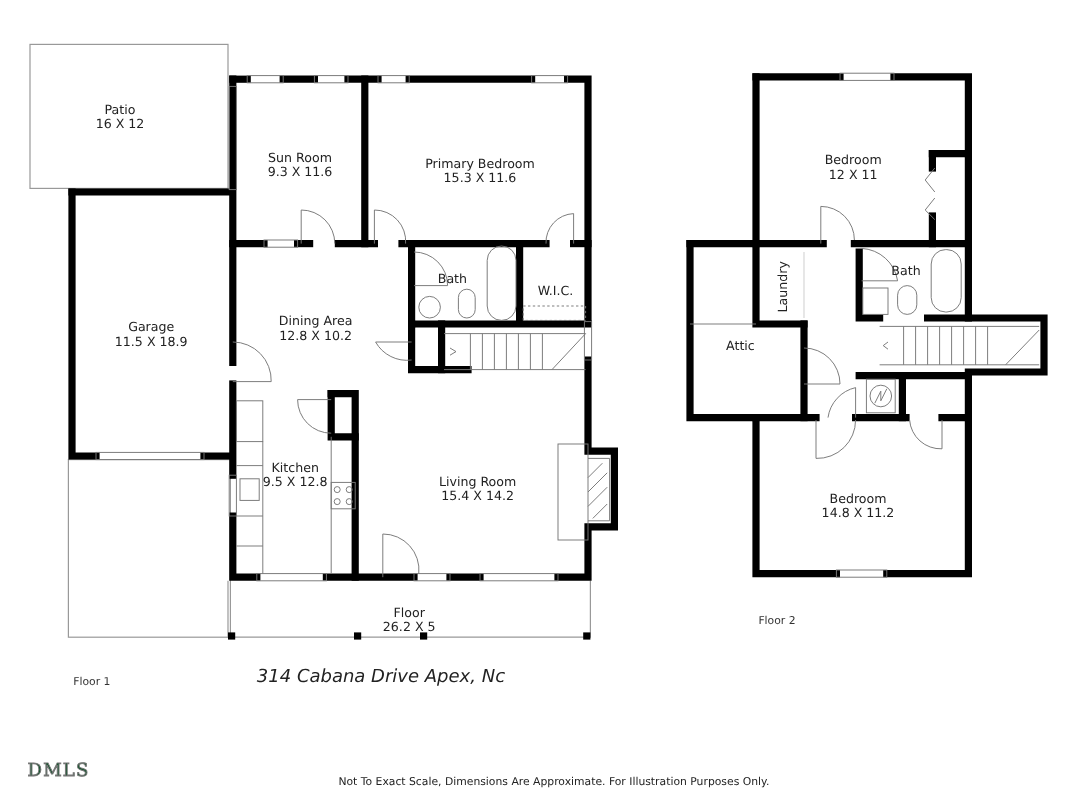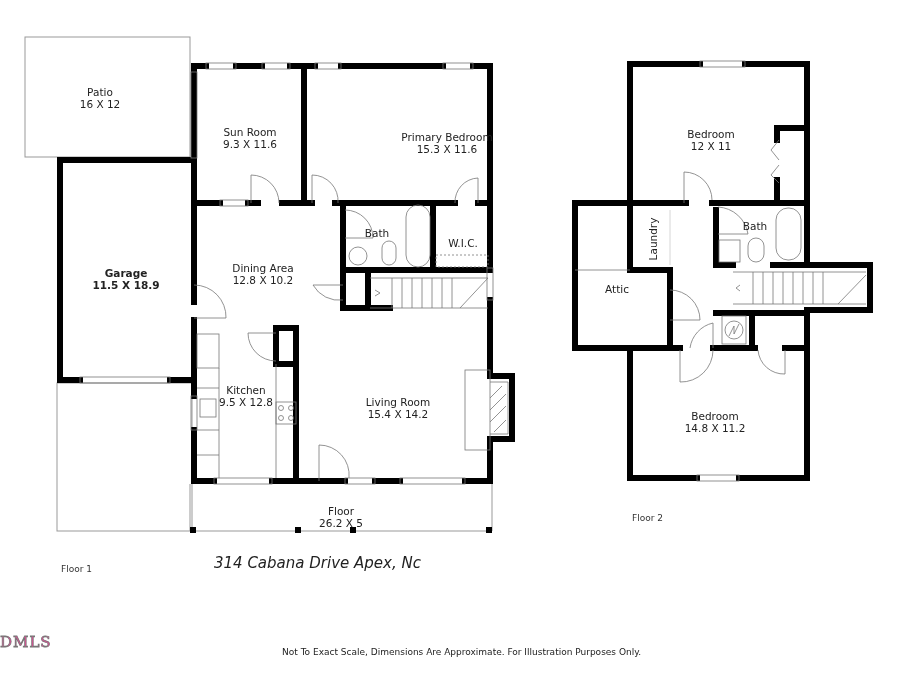--- a/index.html
+++ b/index.html
@@ -3,21 +3,21 @@
 <meta charset="utf-8">
 <style>
   html, body { margin:0; padding:0; background:#ffffff; }
   body { width:900px; height:675px; position:relative; overflow:hidden; font-family:"DejaVu Sans", sans-serif; color:#222; }
   #plan { position:absolute; left:0; top:0; }
   .lbl { position:absolute; font-size:10.5px; line-height:12px; text-align:center; color:#222; white-space:nowrap; transform:translate(-50%,0); }
   .lbl span { display:block; }
   .caption { position:absolute; font-size:9px; color:#333; white-space:nowrap; }
   .addr { position:absolute; font-size:15px; color:#222; white-space:nowrap;font-style:italic; }
   .disc { position:absolute; font-size:9px; color:#222; white-space:nowrap; }
-  .logo { position:absolute; font-size:15px; letter-spacing:1px; color:#ec4899; -webkit-text-stroke:0.8px #777; font-family:"DejaVu Serif", serif; }
+  .logo { position:absolute; font-size:15px; letter-spacing:1px; color:#14532d; -webkit-text-stroke:0.8px #777; font-family:"DejaVu Serif", serif;padding-left:23px; }
   .rot { transform:translate(-50%,-50%) rotate(-90deg); }
 </style>
 </head>
 <body>
 
 <svg id="plan" width="900" height="675" viewBox="0 0 900 675">
   <g fill="none" stroke="#999" stroke-width="1">
 
     <rect x="25" y="37" width="165" height="120"></rect>
 
@@ -164,31 +164,31 @@
 </svg>
 
 <div class="lbl" style="left:100px;top:86px;">
   <span>Patio</span>
   <span>16 X 12</span>
 </div>
 <div class="lbl" style="left:250px;top:126px;text-align:center;">
   <span>Sun Room</span>
   <span>9.3 X 11.6</span>
 </div>
-<div class="lbl" style="left:400px;top:131px;margin-left:47px;">
+<div class="lbl" style="left:400px;top:131px;">
   <span>Primary Bedroom</span>
   <span>15.3 X 11.6</span>
 </div>
 <div class="lbl" style="left:377px;top:227px;">
   <span>Bath</span>
 </div>
 <div class="lbl" style="left:463px;top:220px;margin-top:17px;">
   <span>W.I.C.</span>
 </div>
-<div class="lbl" style="left:126px;top:267px;font-weight:bold;">
+<div class="lbl" style="left:126px;top:267px;">
   <span>Garage</span>
   <span>11.5 X 18.9</span>
 </div>
 <div class="lbl" style="left:263px;top:262px;">
   <span>Dining Area</span>
   <span>12.8 X 10.2</span>
 </div>
 <div class="lbl" style="left:246px;top:384px;">
   <span>Kitchen</span>
   <span>9.5 X 12.8</span>

